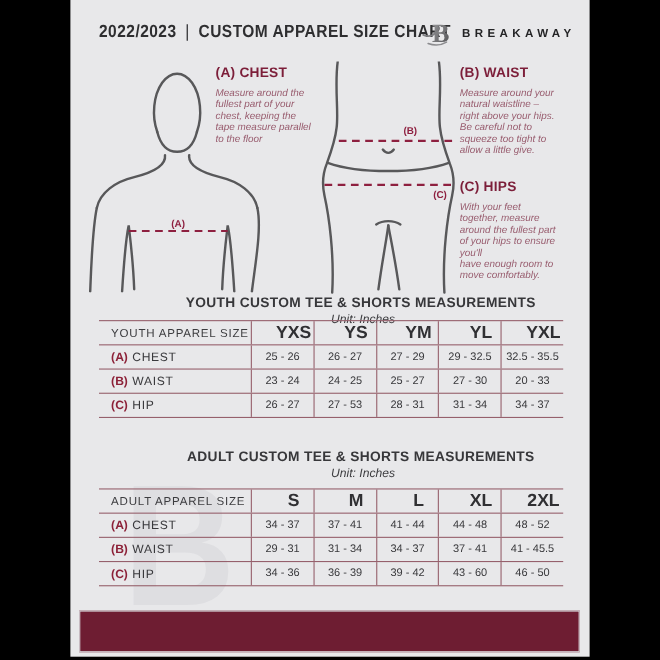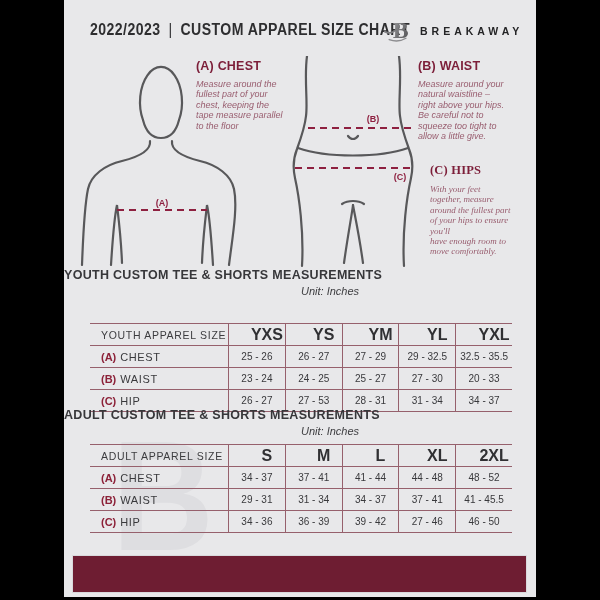--- a/index.html
+++ b/index.html
@@ -24,32 +24,32 @@
   #fig-lower{left:212px;top:56px;}
   .body-line{fill:none;stroke:#58585a;stroke-width:2.2;stroke-linecap:round;}
   .dash-line{fill:none;stroke:#8e2040;stroke-width:2;stroke-dasharray:7 5;}
   .dash-label{font-family:"Liberation Sans",sans-serif;font-size:9px;font-weight:bold;fill:#8e2040;}
 
   .instr{position:absolute;}
   .instr h3{margin:0 0 6px 0;font-size:12.5px;color:#7c1e39;letter-spacing:.2px;}
   .instr .line{font-style:italic;font-size:9px;line-height:10.4px;color:#985c6e;white-space:nowrap;}
   #instr-chest{left:132px;top:59px;}
   #instr-waist{left:354px;top:59px;}
-  #instr-hips{left:366px;top:163px;font-family:Liberation Serif, serif;}
-
-  
-  .sec-title{position:absolute;left:0;width:528px;font-weight:bold;font-size:12.5px;
+  #instr-hips{left:354px;top:163px;}
+
+  
+  .sec-title{position:absolute;left:0;width:528px;text-align:center;font-weight:bold;font-size:12.5px;
              color:#37373a;letter-spacing:.3px;}
   .sec-unit{position:absolute;left:0;width:532px;text-align:center;font-style:italic;font-size:11px;color:#3d3d40;}
   #youth-title{top:268px}#youth-unit{top:285px}
   #adult-title{top:408px}#adult-unit{top:425px}
 
   
   .mtable{position:absolute;left:26px;width:422px;border-top:1px solid #96606c;}
-  #youth-table{top:323px}
+  #youth-table{top:291px}
   #adult-table{top:444px}
   .trow{display:grid;grid-template-columns:138px 1fr 1fr 1fr 1fr 1fr;height:21px;border-bottom:1px solid #96606c;}
   .cell{display:flex;align-items:center;justify-content:center;font-size:10px;color:#39393c;min-width:0;}
   .cell.v{border-left:1px solid #96606c;}
   .cell.corner{justify-content:flex-start;padding-left:11px;font-size:10.5px;letter-spacing:.7px;color:#3c3c3f;}
   .cell.szhead{font-weight:bold;font-size:16px;color:#303033;padding-left:20px;}
   .cell.rowhead{justify-content:flex-start;padding-left:11px;}
   .rowhead .k{color:#8c2138;font-weight:bold;font-size:11px;margin-right:4px;}
   .rowhead .n{font-size:11px;letter-spacing:.6px;color:#39393c;}
 
@@ -221,20 +221,20 @@
       <div class="cell v">41 - 45.5</div>
     </div>
     <div class="trow">
       <div class="cell rowhead">
           <span class="k">(C)</span>
           <span class="n">HIP</span>
         </div>
       <div class="cell v">34 - 36</div>
       <div class="cell v">36 - 39</div>
       <div class="cell v">39 - 42</div>
-      <div class="cell v">27 - 46</div>
+      <div class="cell v">43 - 60</div>
       <div class="cell v">46 - 50</div>
     </div>
   </div>
 
   <div class="footer-bar"></div>
 
 </div>
 
 </body></html>

